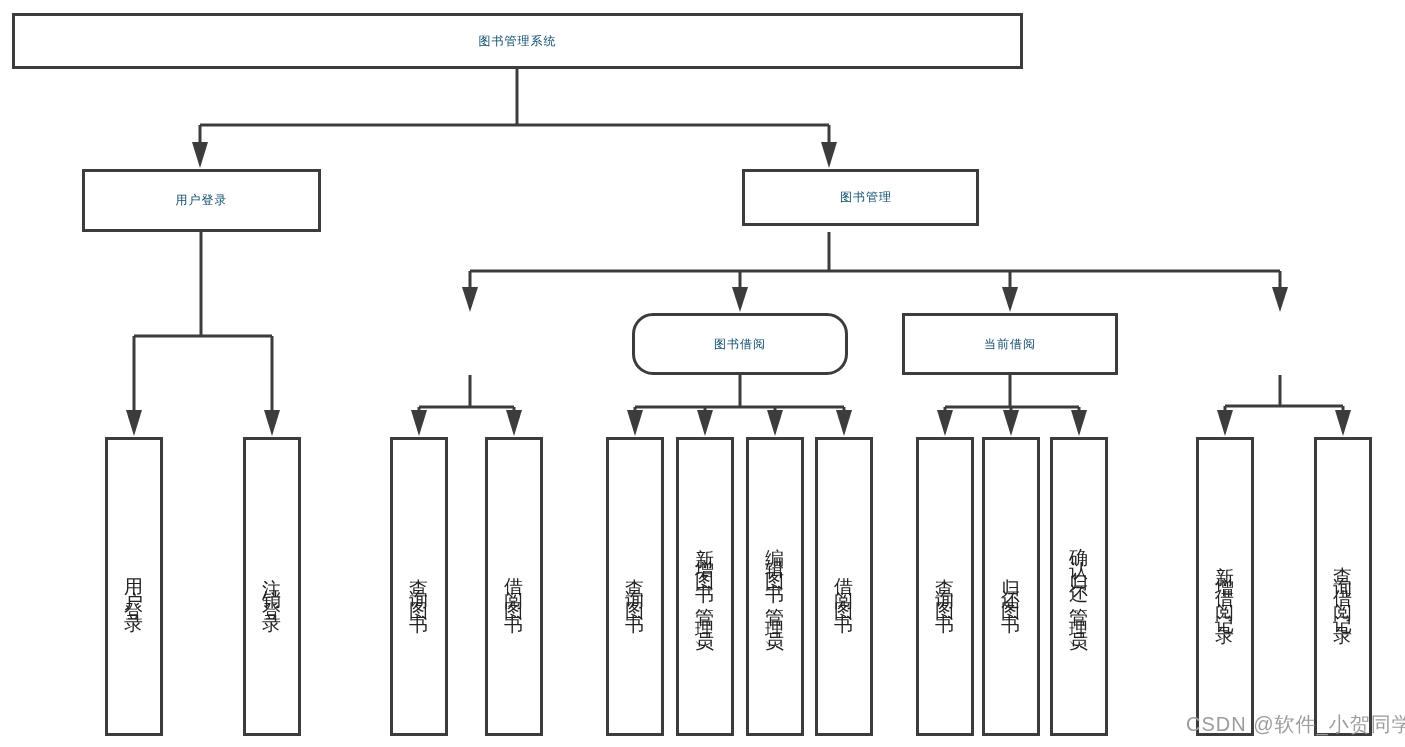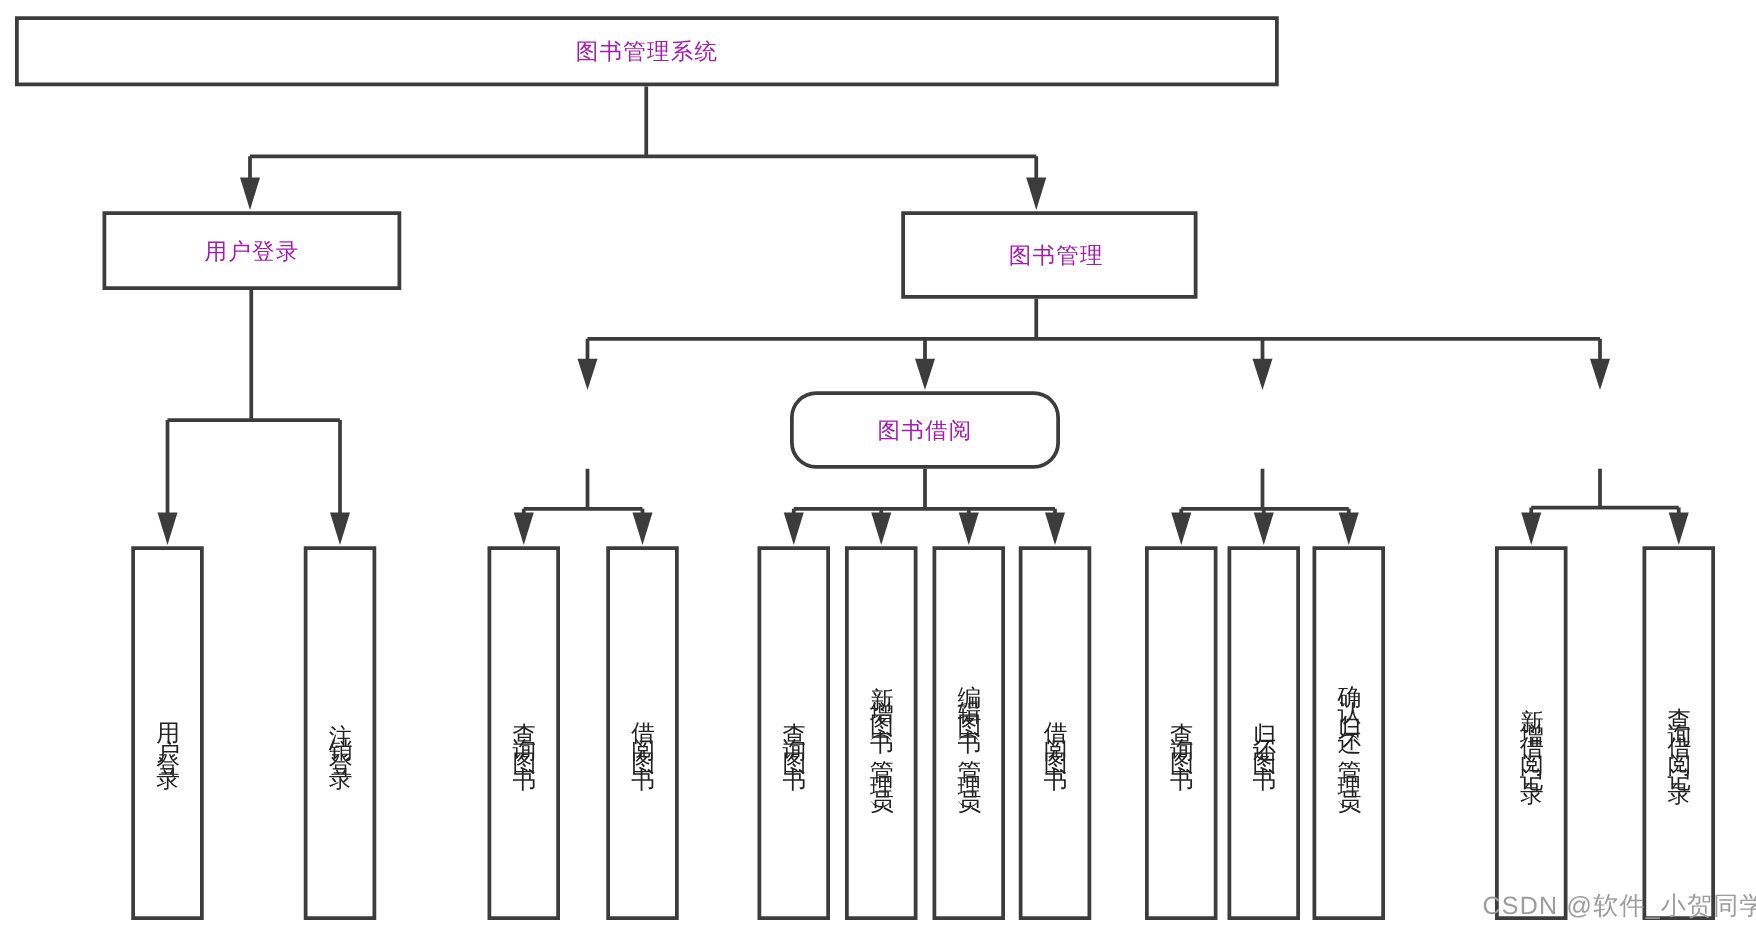--- a/index.html
+++ b/index.html
@@ -13,24 +13,24 @@
   }
   .wires { position:absolute; left:0; top:0; width:1405px; height:747px; }
   .node {
     position:absolute;
     box-sizing:border-box;
     border:3px solid #3c3c3c;
     background:#ffffff;
     display:flex; align-items:center; justify-content:center;
   }
   .node.h span {
-    font-size:18px;
+    font-size:12px;
     letter-spacing:1px;
     white-space:nowrap;
-    color:#a21caf;
+    color:#0c4a6e;
   }
   .node.v span {
     writing-mode:vertical-rl;
     font-size:19px;
     letter-spacing:12px;
     line-height:1;
     color:#222222;
   }
   .watermark {
     position:absolute;
@@ -127,26 +127,29 @@
     </g>
   </svg>
 
   <div class="node h" style="left:12px; top:13px; width:1011px; height:56px;">
     <span>图书管理系统</span>
   </div>
 
   <div class="node h" style="left:82px; top:169px; width:239px; height:63px;">
     <span>用户登录</span>
   </div>
-  <div class="node h" style="left:721px; top:169px; width:237px; height:70px;padding-left:11px;">
+  <div class="node h" style="left:742px; top:169px; width:237px; height:57px;padding-left:11px;">
     <span>图书管理</span>
   </div>
 
   <div class="node h" style="left:632px; top:313px; width:216px; height:62px;border-radius:21px;">
     <span>图书借阅</span>
+  </div>
+  <div class="node h" style="left:902px; top:313px; width:216px; height:62px;">
+    <span>当前借阅</span>
   </div>
 
   <div class="node v" style="left:105px; top:437px; width:58px; height:299px;">
     <span>用户登录</span>
   </div>
   <div class="node v" style="left:243px; top:437px; width:58px; height:299px;">
     <span>注销登录</span>
   </div>
 
   <div class="node v" style="left:390px; top:437px; width:58px; height:299px;">

